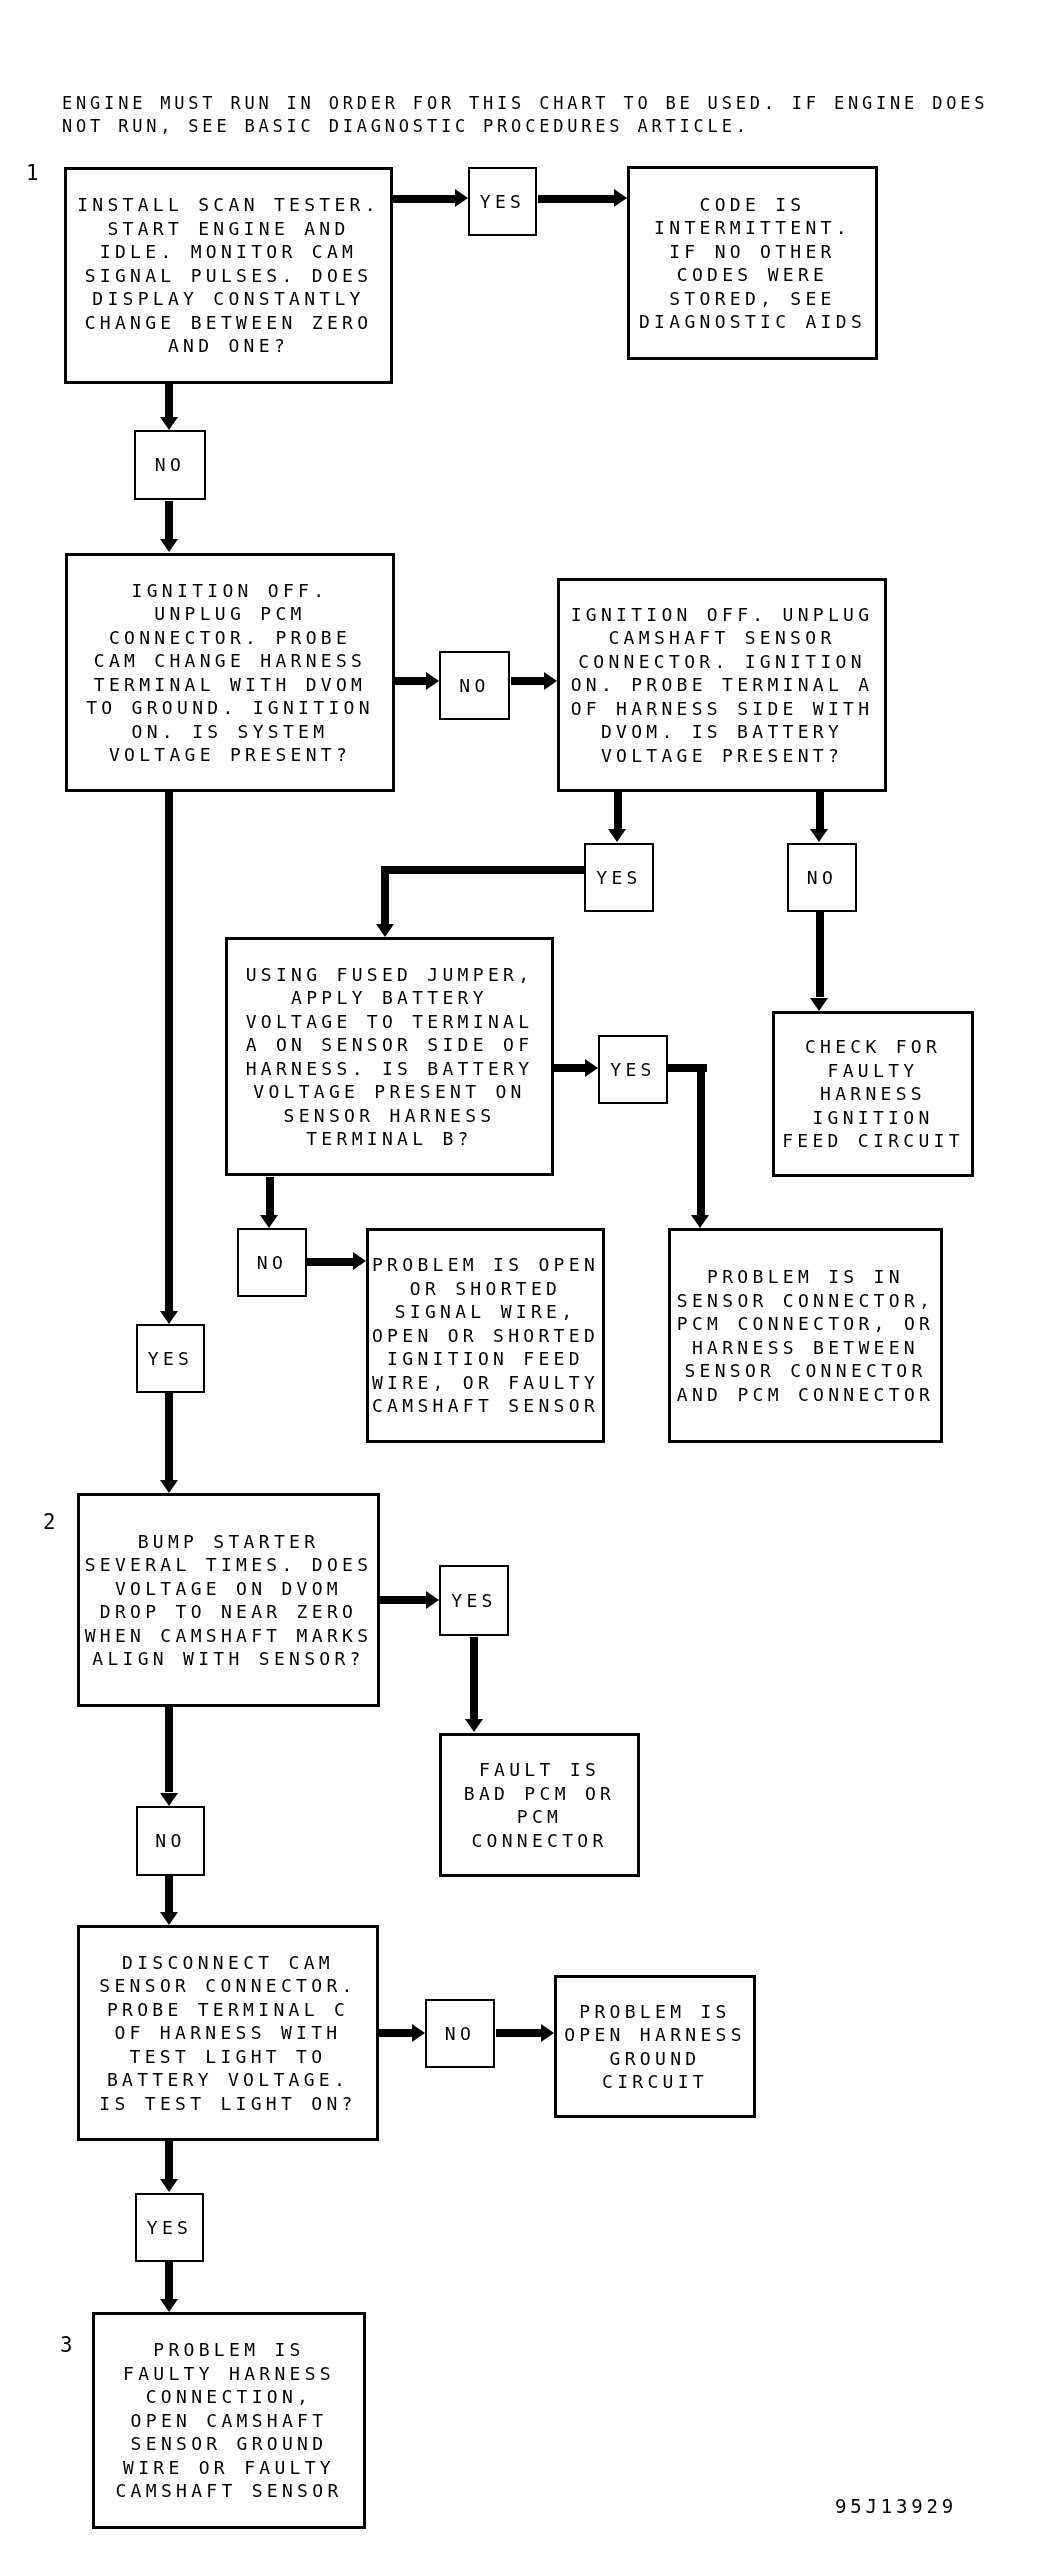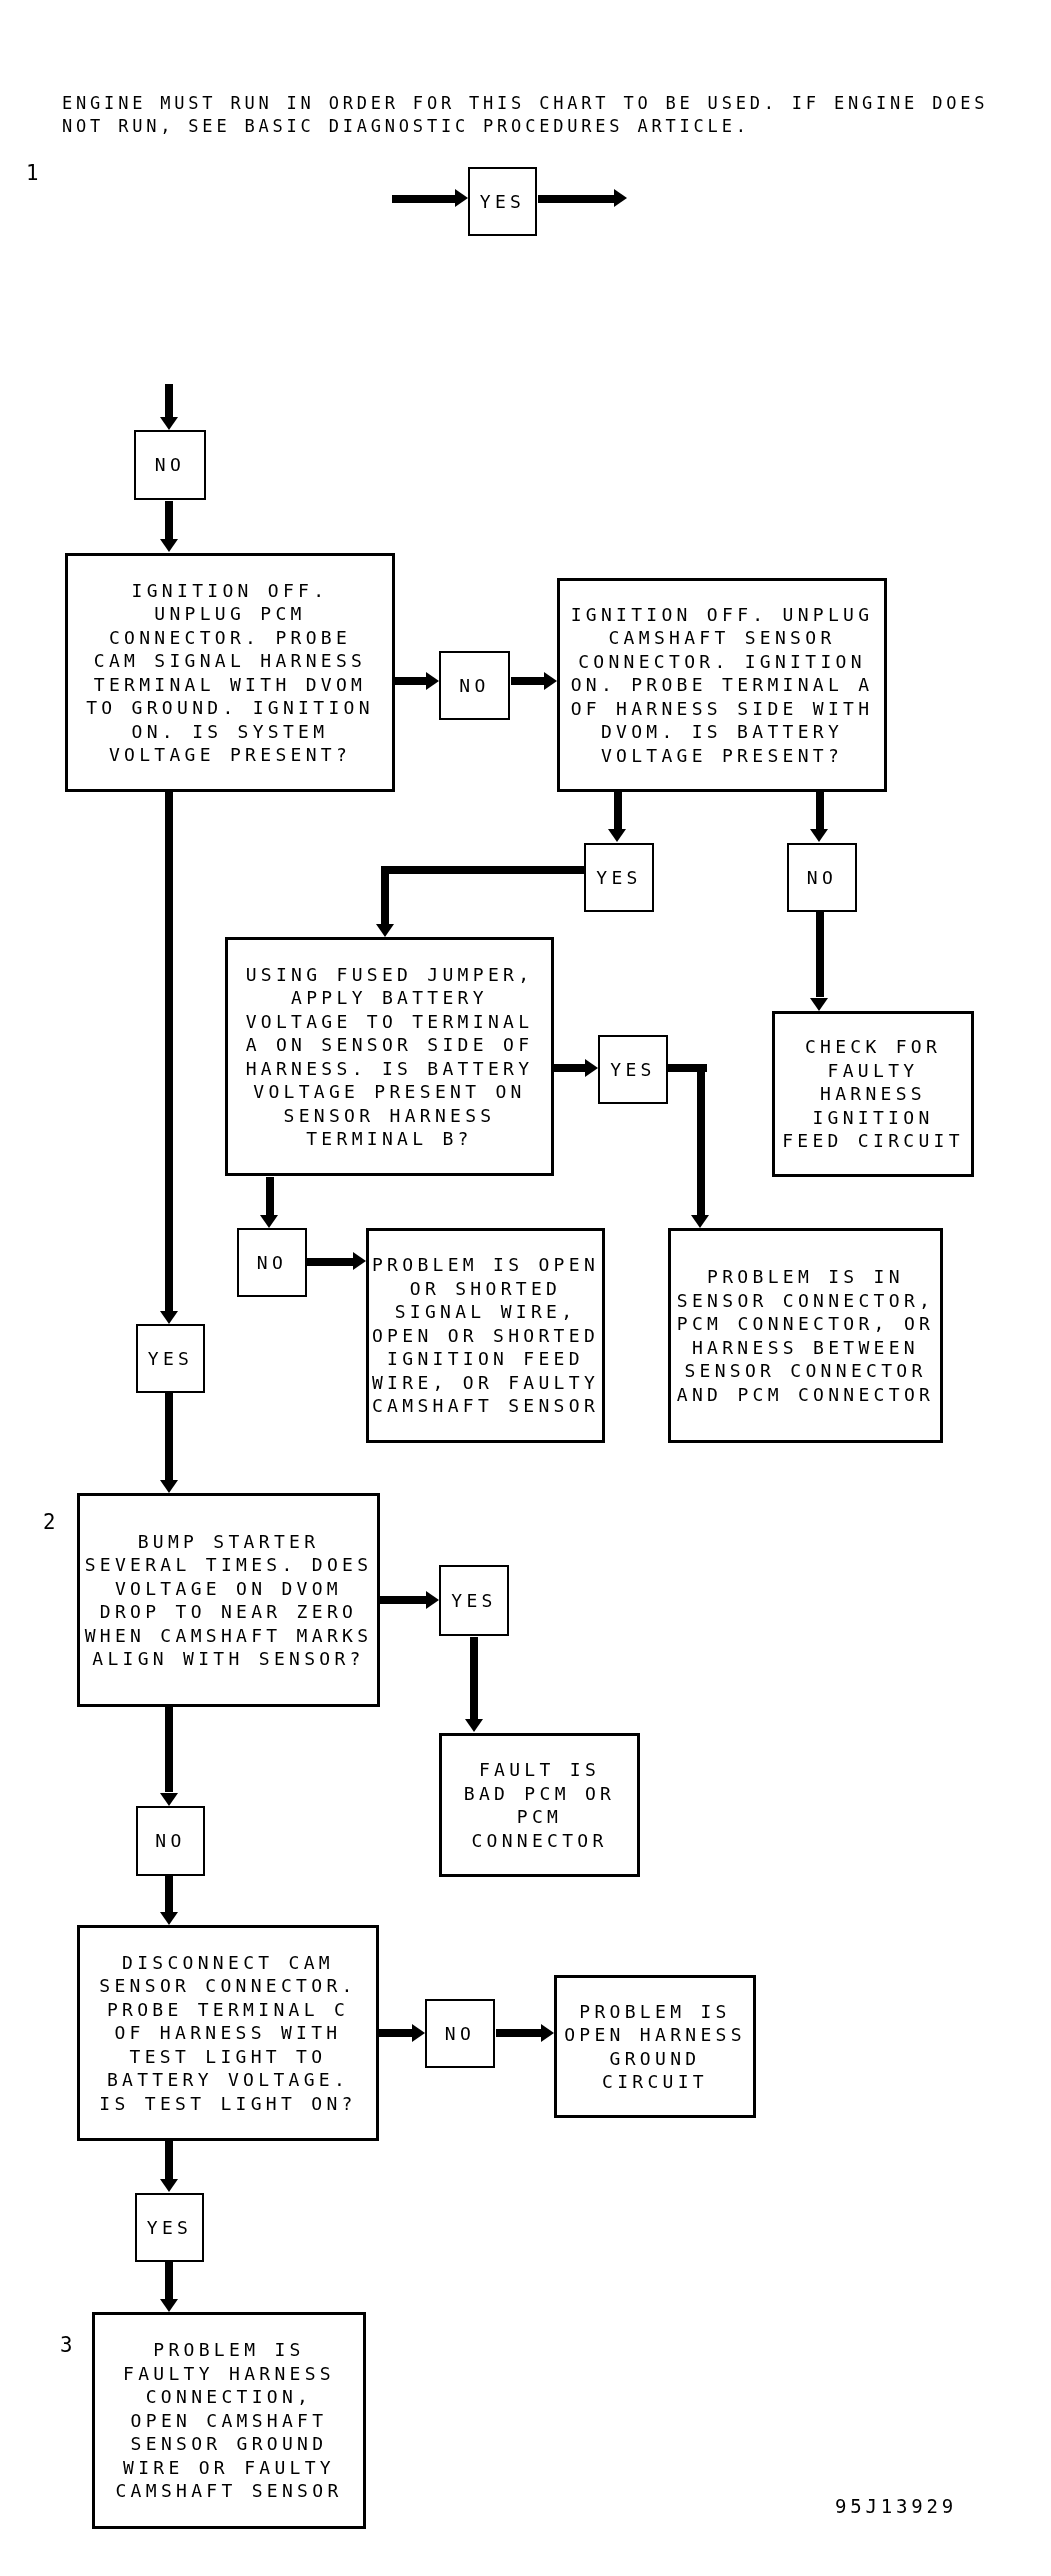--- a/index.html
+++ b/index.html
@@ -47,25 +47,42 @@
 
 <div id="canvas">
 
   <div class="hdr" style="left:62px;top:68px;">ENGINE MUST RUN IN ORDER FOR THIS CHART TO BE USED. IF ENGINE DOES
 NOT RUN, SEE BASIC DIAGNOSTIC PROCEDURES ARTICLE.</div>
 
   <div class="steplbl" style="left:26px;top:137px;">1</div>
   <div class="steplbl" style="left:43px;top:1486px;">2</div>
   <div class="steplbl" style="left:60px;top:2309px;">3</div>
 
+  <div class="box lg" style="left:64px;top:143px;width:329px;height:217px;">
+    <span class="txt">INSTALL SCAN TESTER.
+START ENGINE AND
+IDLE. MONITOR CAM
+SIGNAL PULSES. DOES
+DISPLAY CONSTANTLY
+CHANGE BETWEEN ZERO
+AND ONE?</span>
+  </div>
+  <div class="box lg" style="left:627px;top:142px;width:251px;height:194px;">
+    <span class="txt">CODE IS
+INTERMITTENT.
+IF NO OTHER
+CODES WERE
+STORED, SEE
+DIAGNOSTIC AIDS</span>
+  </div>
   <div class="box lg" style="left:65px;top:529px;width:330px;height:239px;">
     <span class="txt">IGNITION OFF.
 UNPLUG PCM
 CONNECTOR. PROBE
-CAM SIGNAL HARNESS
+CAM CHANGE HARNESS
 TERMINAL WITH DVOM
 TO GROUND. IGNITION
 ON. IS SYSTEM
 VOLTAGE PRESENT?</span>
   </div>
   <div class="box lg" style="left:557px;top:554px;width:330px;height:214px;">
     <span class="txt">IGNITION OFF. UNPLUG
 CAMSHAFT SENSOR
 CONNECTOR. IGNITION
 ON. PROBE TERMINAL A

